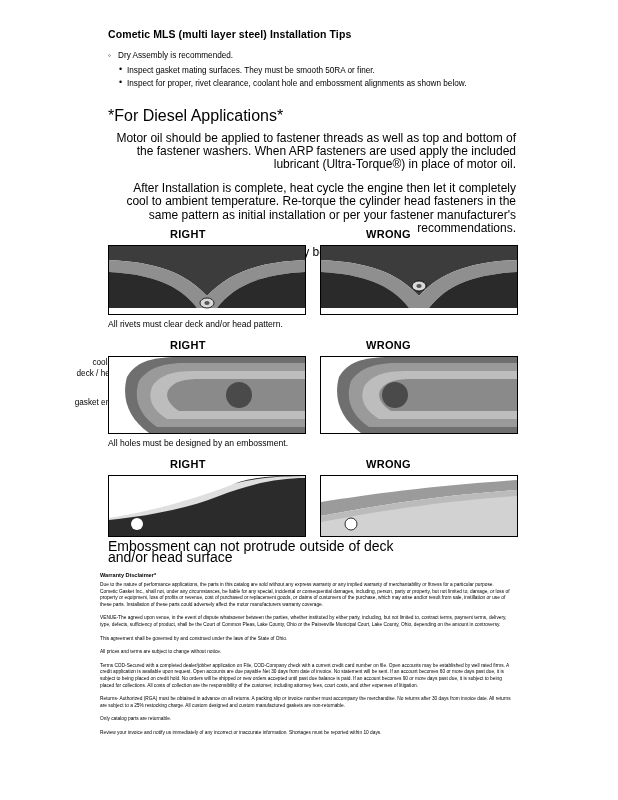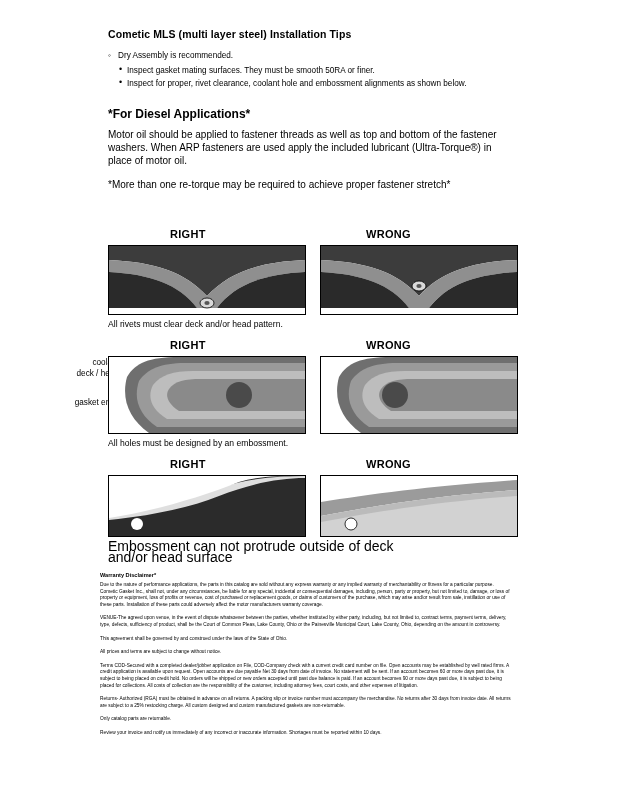--- a/index.html
+++ b/index.html
@@ -65,28 +65,29 @@
     padding-left: 8px;
   }
   ul.subbullets > li:before {
     content: "\2022";
     position: absolute;
     left: 0;
     top: -1px;
     font-size: 9px;
   }
   h2.subhead {
+    font-size: 16px;
+    font-weight: normal;
+    margin: 16px 0 7px 0;
+  }
+  p.body {
     font-size: 12px;
-    font-weight: bold;
-    margin: 16px 0 7px 0;
-  }
-  p.body {
-    font-size: 10px;
     line-height: 13.2px;
     margin: 0 0 11px 0;
+    text-align: right;
   }
   p.body.last {
     margin-bottom: 0;
   }
 
   
   .figures {
     position: absolute;
     left: 108px;
     top: 228px;
@@ -184,20 +185,21 @@
     <ul class="bullets">
       <li>Dry Assembly is recommended.</li>
     </ul>
     <ul class="subbullets">
       <li>Inspect gasket mating surfaces.  They must be smooth 50RA or finer.</li>
       <li>Inspect for proper, rivet clearance, coolant hole and embossment alignments as shown below.</li>
     </ul>
 
     <h2 class="subhead">*For Diesel Applications*</h2>
     <p class="body">Motor oil should be applied to fastener threads as well as top and bottom of the fastener washers. When ARP fasteners are used apply the included lubricant (Ultra-Torque®) in place of motor oil.</p>
+    <p class="body">After Installation is complete, heat cycle the engine then let it completely cool to ambient temperature. Re-torque the cylinder head fasteners in the same pattern as initial installation or per your fastener manufacturer's recommendations.</p>
     <p class="body last">*More than one re-torque may be required to achieve proper fastener stretch*</p>
   </div>
 
   <div class="figures">
 
     <div class="fig-row">
       <div class="fig-labels">
         <div class="fig-label" style="left:62px;">RIGHT</div>
         <div class="fig-label" style="left:258px;">WRONG</div>
       </div>

